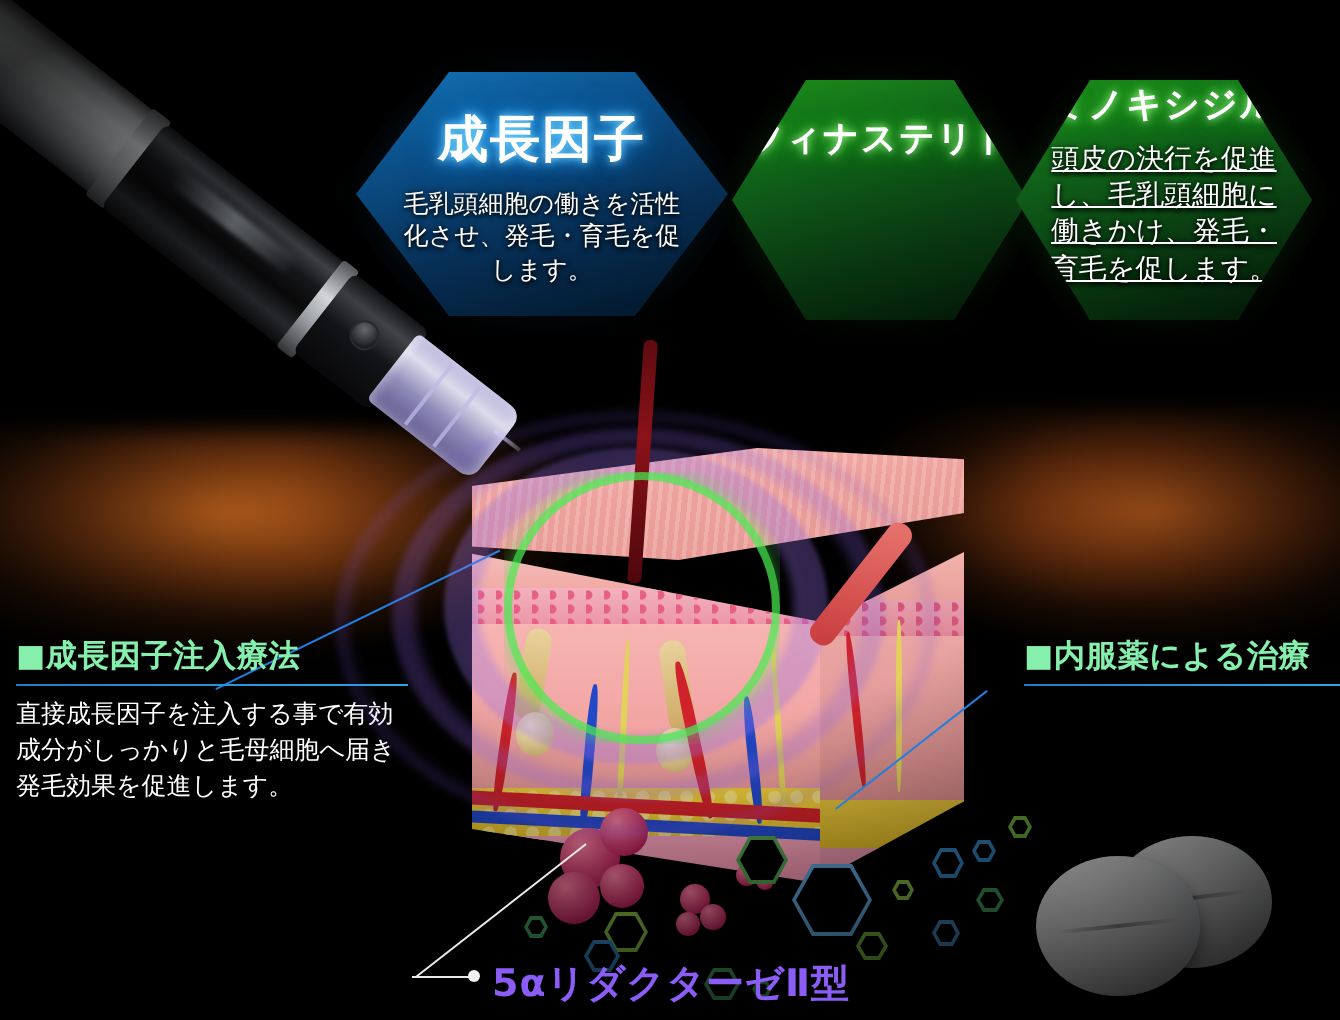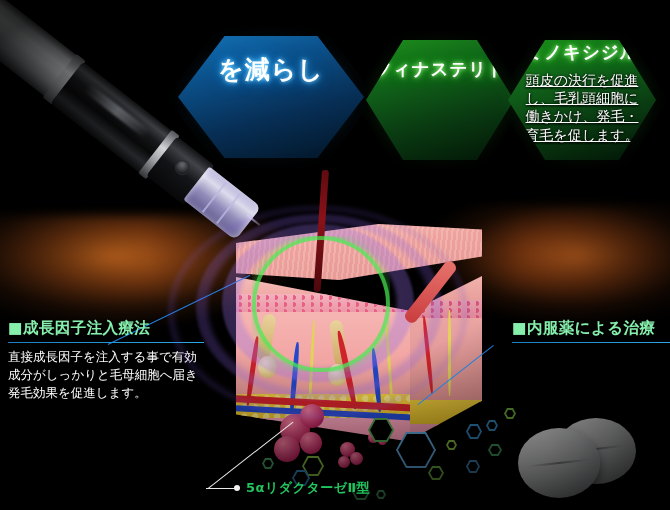--- a/index.html
+++ b/index.html
@@ -167,21 +167,21 @@
   .cap-rule{height:1.4px;background:linear-gradient(90deg,#1f7fc4,#2aa9e8);margin-top:3px;}
   .cap-b{color:#fff;font-size:12.5px;line-height:1.42;margin-top:5px;}
   #capLeft{left:8px;top:318px;width:196px;}
   #capRight{left:498px;top:318px;width:170px;margin-left:14px;}
 
   .leader{position:absolute;background:#1f7fe0;height:1.4px;transform-origin:0 50%;}
 
   
   .ptr-line{position:absolute;background:#e9e9e9;height:1.2px;transform-origin:0 50%;}
   .ptr-dot{position:absolute;width:6px;height:6px;border-radius:50%;background:#f2f2f2;}
-  #ptrLabel{position:absolute;left:246px;top:479px;color:#22c55e;font-size:13px;font-weight:bold;
+  #ptrLabel{position:absolute;left:246px;top:479px;color:#8b5cf6;font-size:19px;font-weight:bold;
        letter-spacing:.5px;white-space:nowrap;}
 </style>
 </head>
 <body>
 
 <div id="stage">
 
   <div class="bg-scalp-left"></div>
   <div class="bg-scalp-right"></div>
 
@@ -300,21 +300,22 @@
     <div class="pen-tip"></div>
     <div class="pen-tip-l1"></div>
     <div class="pen-tip-l2"></div>
     <div class="pen-needle"></div>
   </div>
 
   <div class="bg-vignette"></div>
 
   <div class="hex-glow blue" style="left:166px;top:26px;width:210px;height:142px;"></div>
   <div class="hex blue" id="hex1">
-    <div class="hex-title blue">を減らし</div>
+    <div class="hex-title blue">成長因子</div>
+    <div class="hex-body">毛乳頭細胞の働きを活性化させ、発毛・育毛を促します。</div>
   </div>
 
   <div class="hex-glow green" style="left:354px;top:30px;width:172px;height:140px;"></div>
   <div class="hex green" id="hex2">
     <div class="hex-title green">フィナステリド</div>
   </div>
 
   <div class="hex-glow green" style="left:496px;top:30px;width:172px;height:140px;"></div>
   <div class="hex green" id="hex3">
     <div class="hex-title green">ミノキシジル</div>

